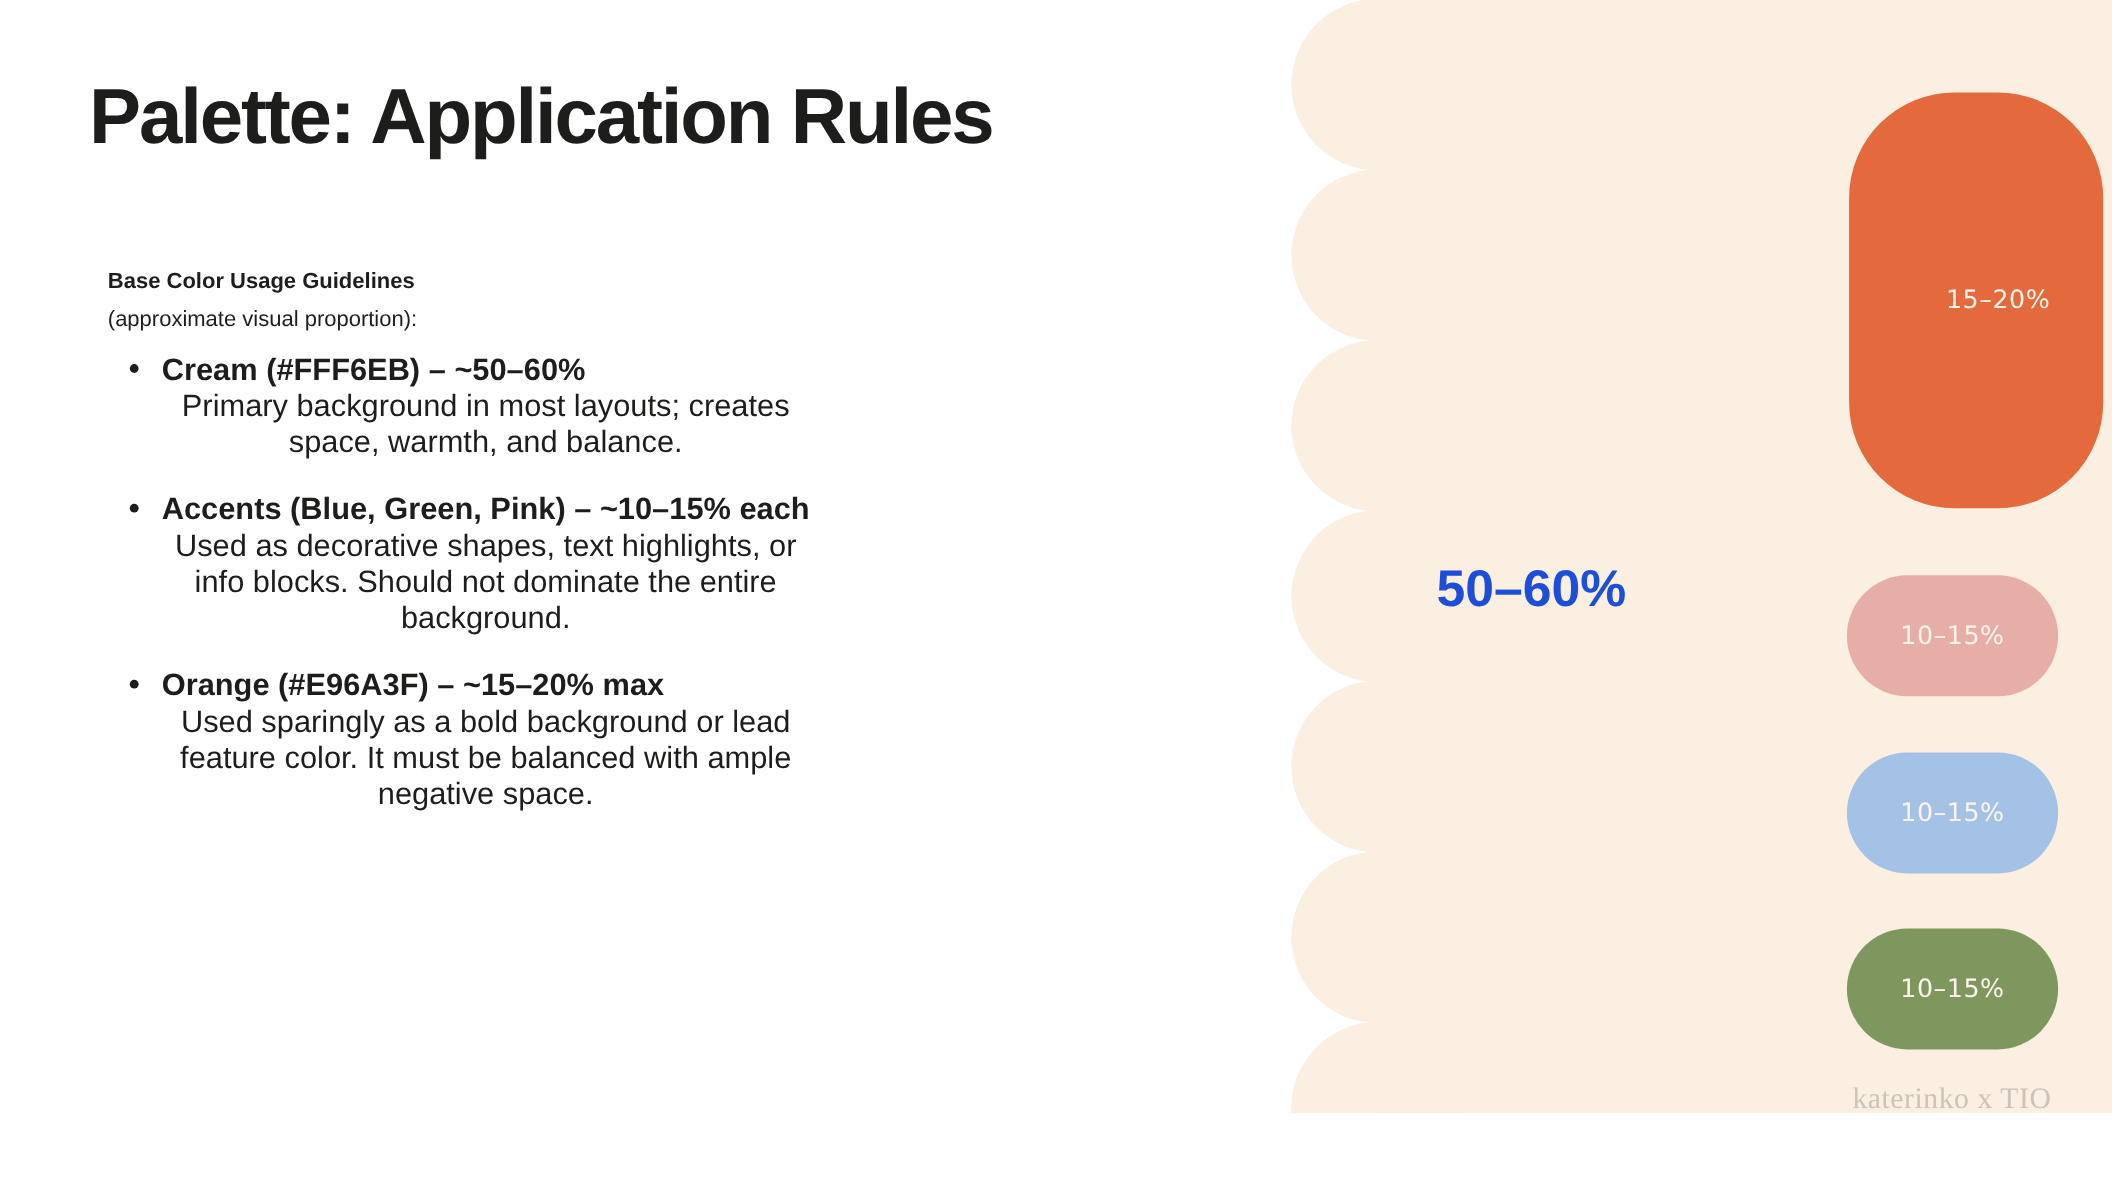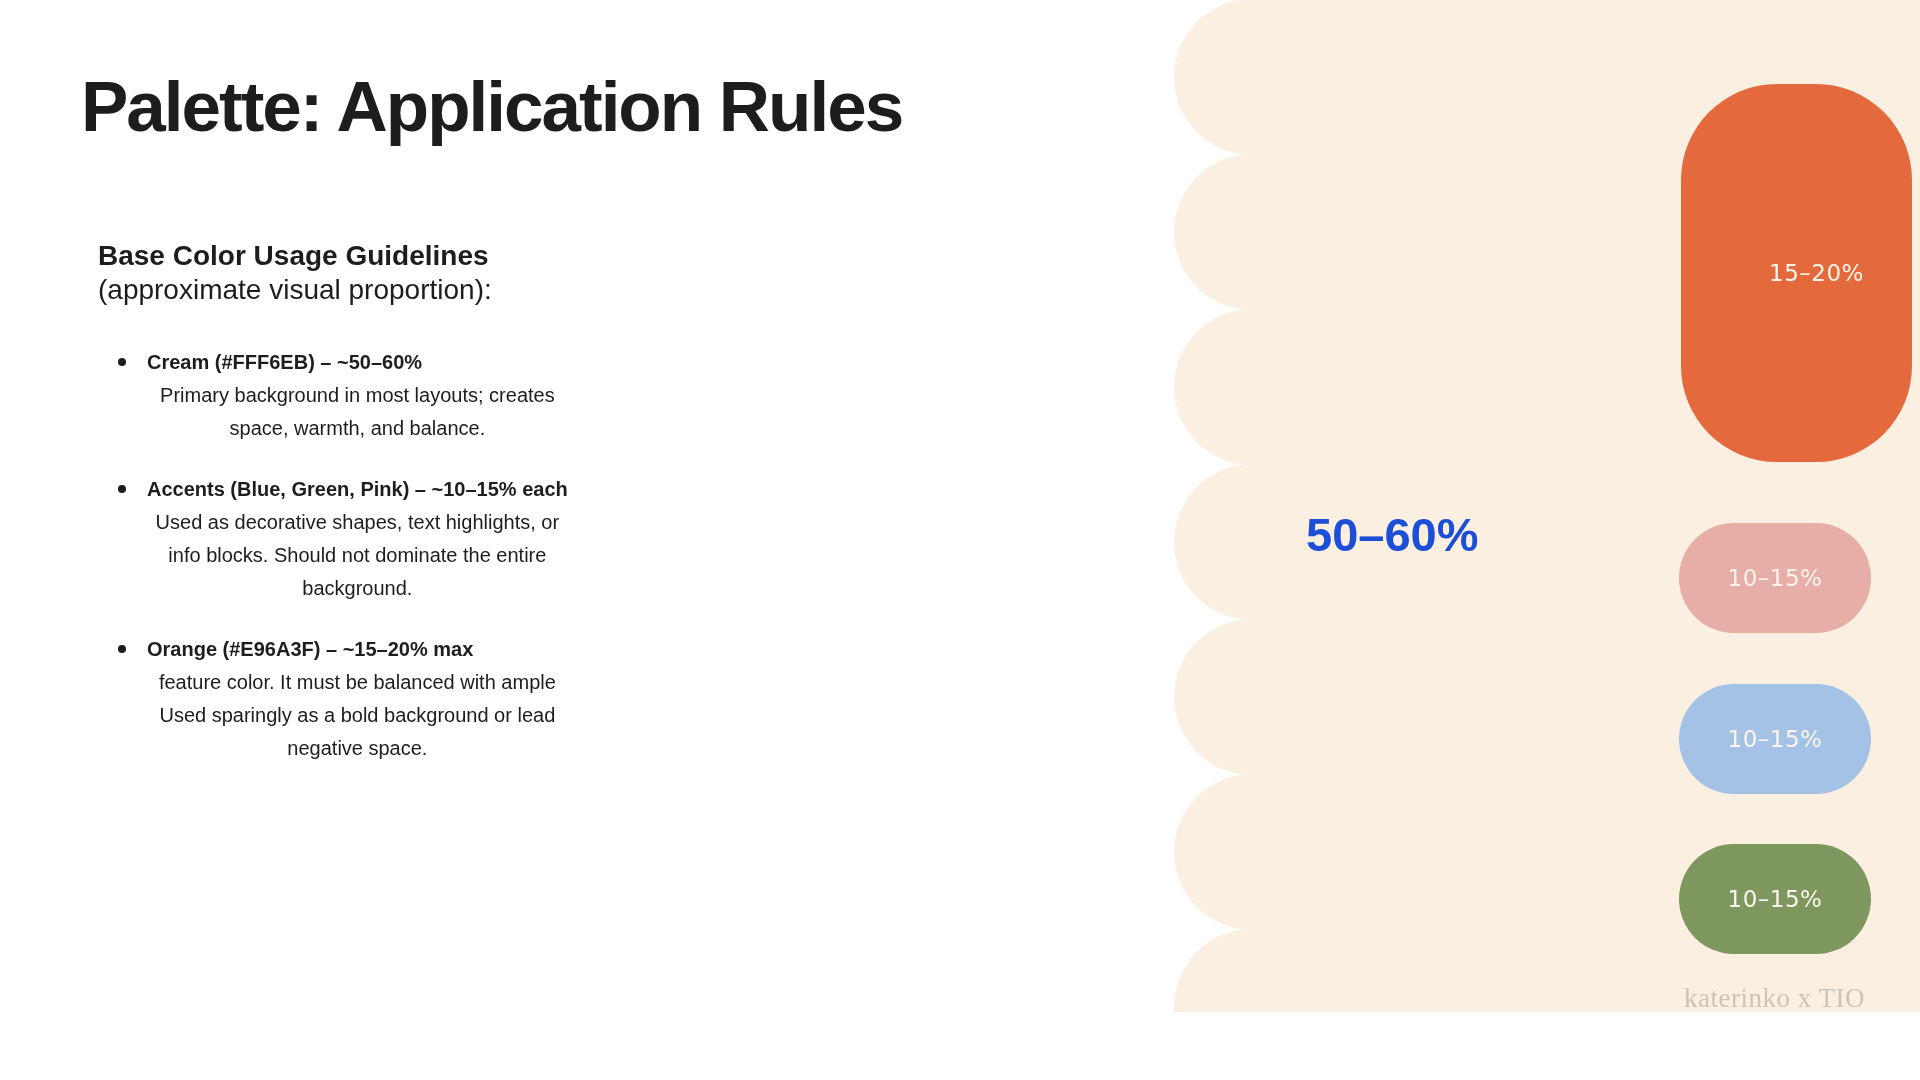--- a/index.html
+++ b/index.html
@@ -6,25 +6,25 @@
   .slide{
     position:relative;width:1920px;height:1012px;background:#ffffff;
     overflow:hidden;font-family:"Liberation Sans",sans-serif;color:#1d1d1b;
   }
   
   .title{
     position:absolute;left:81px;top:64px;margin:0;
     font-size:71px;line-height:1.2;font-weight:700;letter-spacing:-2px;
     white-space:nowrap;
   }
-  .intro{position:absolute;left:98px;top:239px;font-size:28px;line-height:34px;}
+  .intro{position:absolute;left:98px;top:239px;font-size:20px;line-height:34px;}
   .intro-bold{font-weight:700;}
   .bullets{
-    position:absolute;left:98px;top:346px;margin:0;padding:0;list-style:none;
-    font-size:20px;line-height:33px;
+    position:absolute;left:98px;top:319px;margin:0;padding:0;list-style:none;
+    font-size:28px;line-height:33px;
   }
   .bullets li{position:relative;padding-left:49px;margin-bottom:28px;}
   .dot{
     position:absolute;left:20px;top:12px;width:8px;height:8px;border-radius:50%;
     background:#1d1d1b;
   }
   .b-title{font-weight:700;white-space:nowrap;}
   .b-line{white-space:nowrap;text-align:center;}
   
   .cream-panel{position:absolute;left:1252px;top:0;width:668px;height:1080px;}
@@ -74,22 +74,22 @@
     <li>
       <span class="dot"></span>
       <div class="b-title">Accents (Blue, Green, Pink) – ~10–15% each</div>
       <div class="b-line">Used as decorative shapes, text highlights, or</div>
       <div class="b-line">info blocks. Should not dominate the entire</div>
       <div class="b-line">background.</div>
     </li>
     <li>
       <span class="dot"></span>
       <div class="b-title">Orange (#E96A3F) – ~15–20% max</div>
+      <div class="b-line">Used sparingly as a bold background or lead</div>
       <div class="b-line">feature color. It must be balanced with ample</div>
-      <div class="b-line">Used sparingly as a bold background or lead</div>
       <div class="b-line">negative space.</div>
     </li>
   </ul>
 
   <div class="cream-panel" style="background-color: rgb(250, 239, 225);"></div>
   <div class="scallop s1" style="background-color: rgb(250, 239, 225);"></div>
   <div class="scallop s2" style="background-color: rgb(250, 239, 225);"></div>
   <div class="scallop s3" style="background-color: rgb(250, 239, 225);"></div>
   <div class="scallop s4" style="background-color: rgb(250, 239, 225);"></div>
   <div class="scallop s5" style="background-color: rgb(250, 239, 225);"></div>

